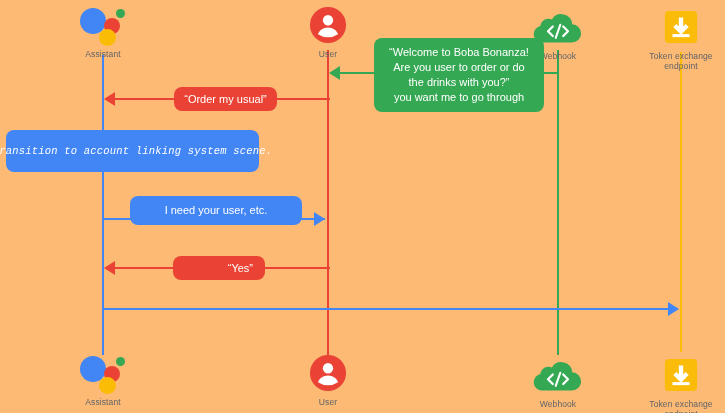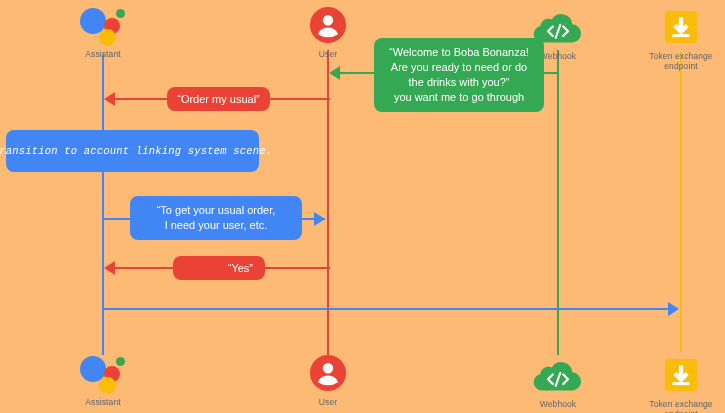--- a/index.html
+++ b/index.html
@@ -161,39 +161,38 @@
       </svg>
     </div>
     <div class="actor-label">Token exchange</div>
     <div class="actor-label" style="margin-top:0;">endpoint</div>
   </div>
 
   <div class="hline" style="left:333px; top:72px; width:225px; background:#34A853;"></div>
   <div class="arrowhead arrow-left" style="left:329px; top:66px; color:#34A853;"></div>
   <div class="bubble bubble-speech" style="left:374px; top:38px; width:170px; background:#34A853;">
     <span class="line">“Welcome to Boba Bonanza!</span>
-    <span class="line">Are you ready to need or do</span>
+    <span class="line">Are you user to order or do</span>
     <span class="line">the drinks with you?”</span>
     <span class="line">you want me to go through</span>
   </div>
 
   <div class="hline" style="left:108px; top:98px; width:222px; background:#EA4335;"></div>
   <div class="arrowhead arrow-left" style="left:104px; top:92px; color:#EA4335;"></div>
-  <div class="bubble bubble-speech" style="left:167px; top:87px; width:103px; height:24px; background:#EA4335;">
+  <div class="bubble bubble-speech" style="left:174px; top:87px; width:103px; height:24px; background:#EA4335;">
     <span class="line">“Order my usual”</span>
   </div>
 
   <div class="bubble bubble-note" style="left:6px; top:130px; width:253px; height:42px; background:#4285F4;">
     <span class="line">Transition to account linking system scene.</span>
   </div>
 
   <div class="hline" style="left:103px; top:218px; width:222px; background:#4285F4;"></div>
   <div class="arrowhead arrow-right" style="left:314px; top:212px; color:#4285F4;"></div>
   <div class="bubble bubble-speech" style="left:130px; top:196px; width:172px; background:#4285F4;">
-    <span class="line">“To get your usual order,</span>
     <span class="line">I need your user, etc.</span>
   </div>
 
   <div class="hline" style="left:108px; top:267px; width:222px; background:#EA4335;"></div>
   <div class="arrowhead arrow-left" style="left:104px; top:261px; color:#EA4335;"></div>
   <div class="bubble bubble-speech" style="left:173px; top:256px; width:92px; height:24px; background:#EA4335;align-items:flex-end;">
     <span class="line">“Yes”</span>
   </div>
 
   <div class="hline" style="left:103px; top:308px; width:569px; background:#4285F4;"></div>

